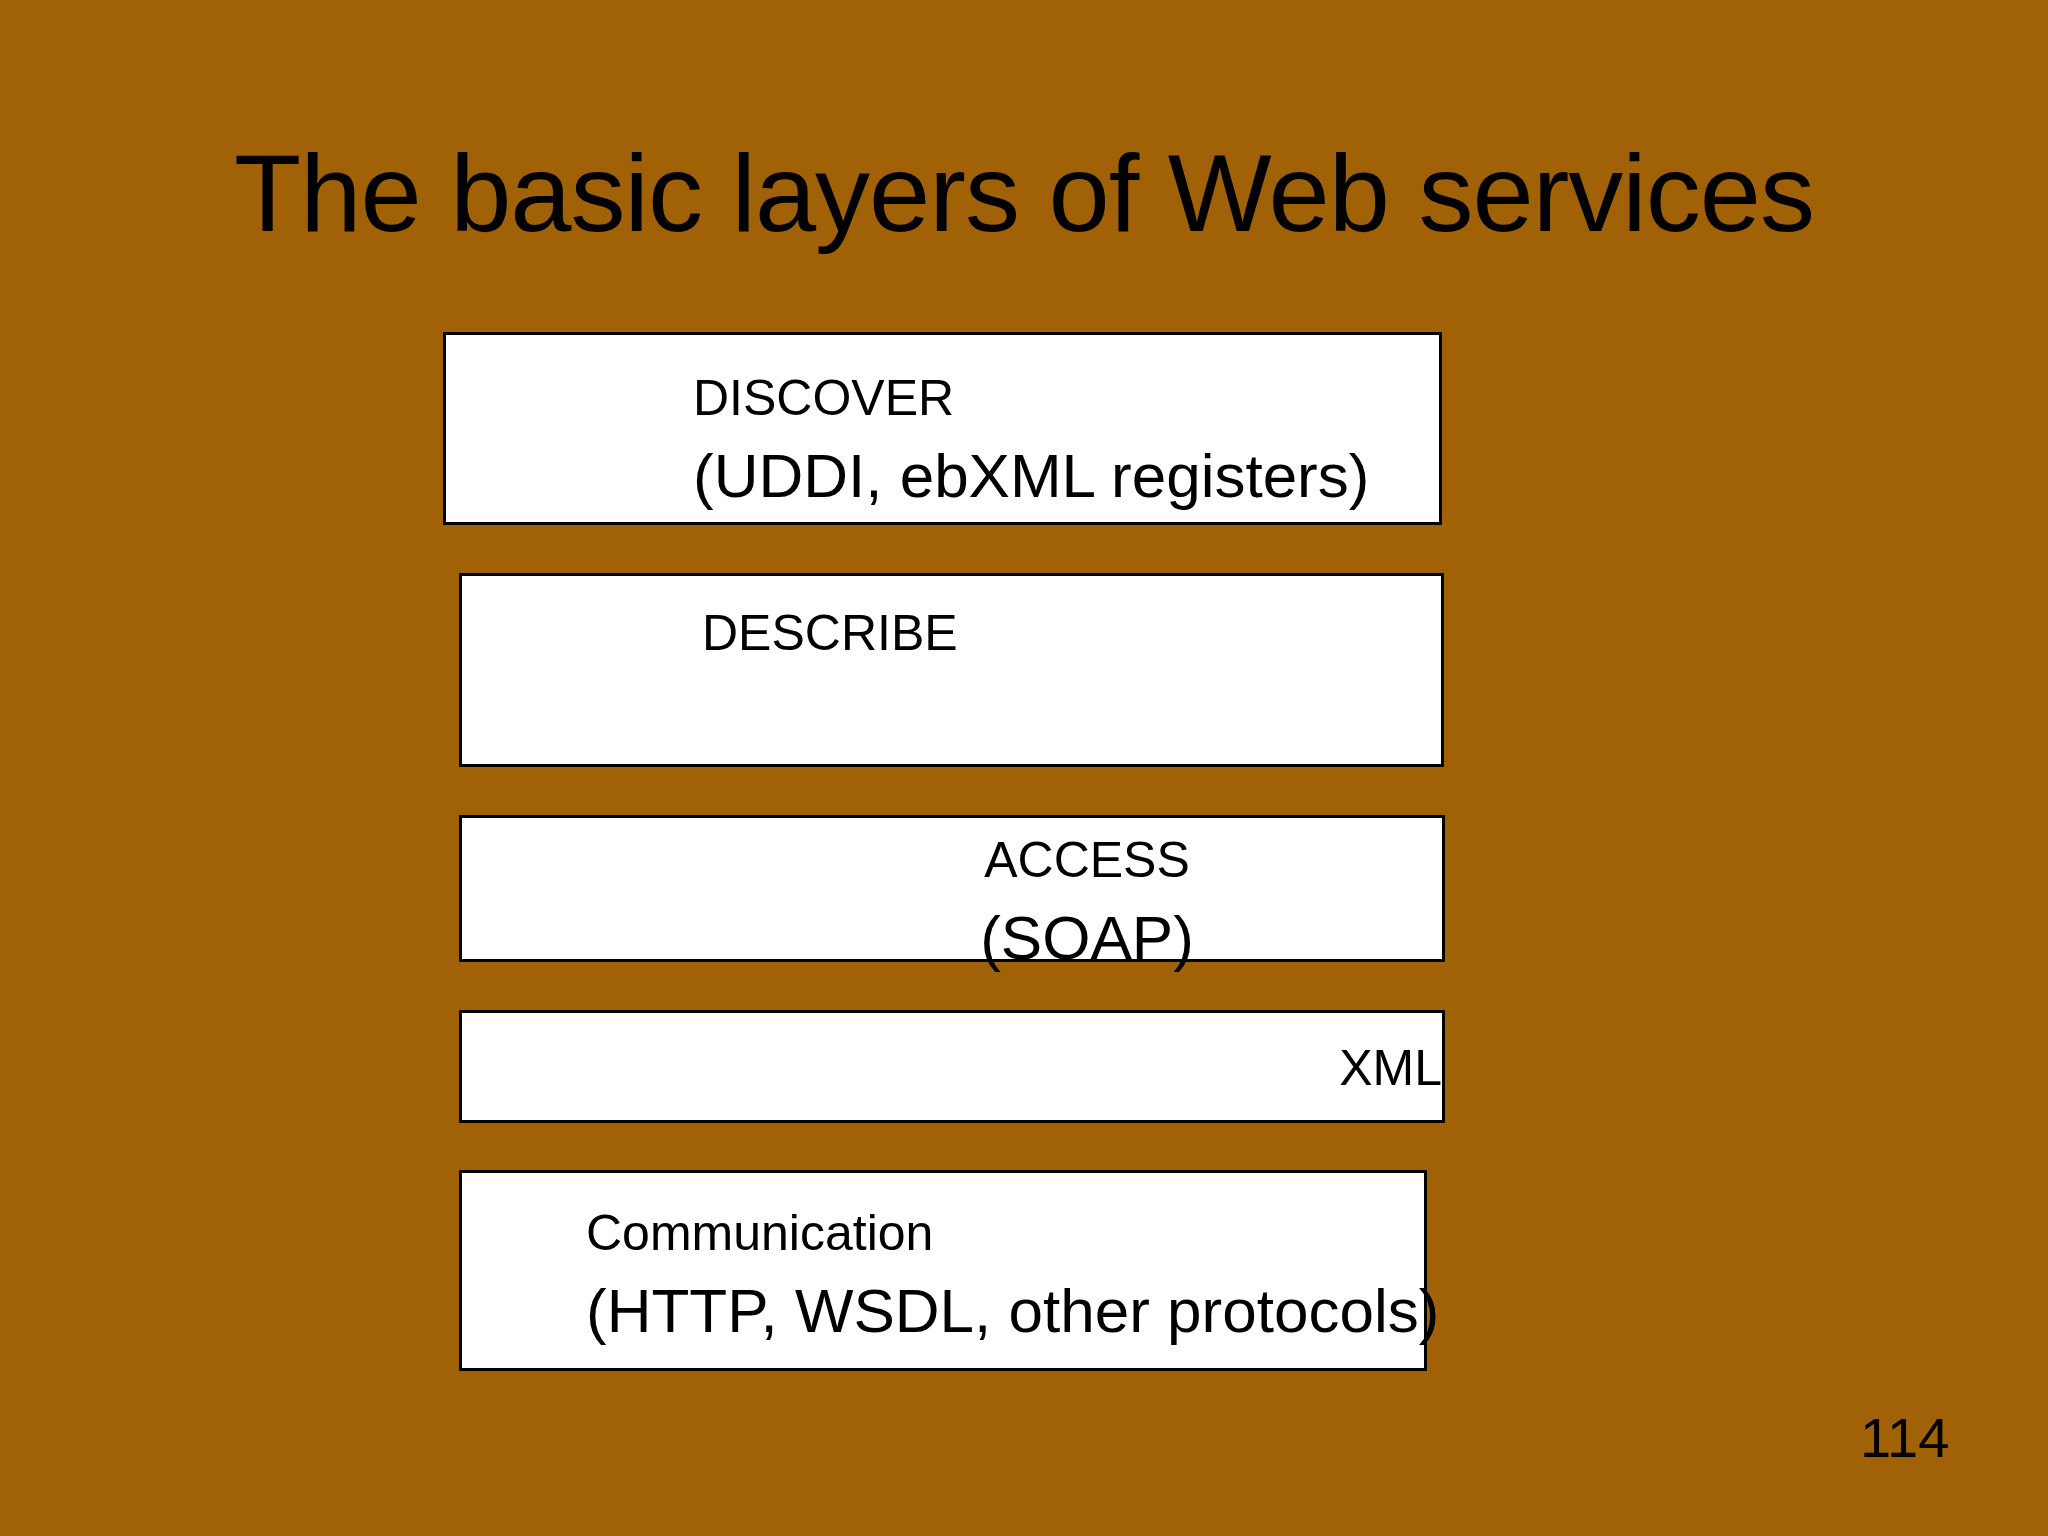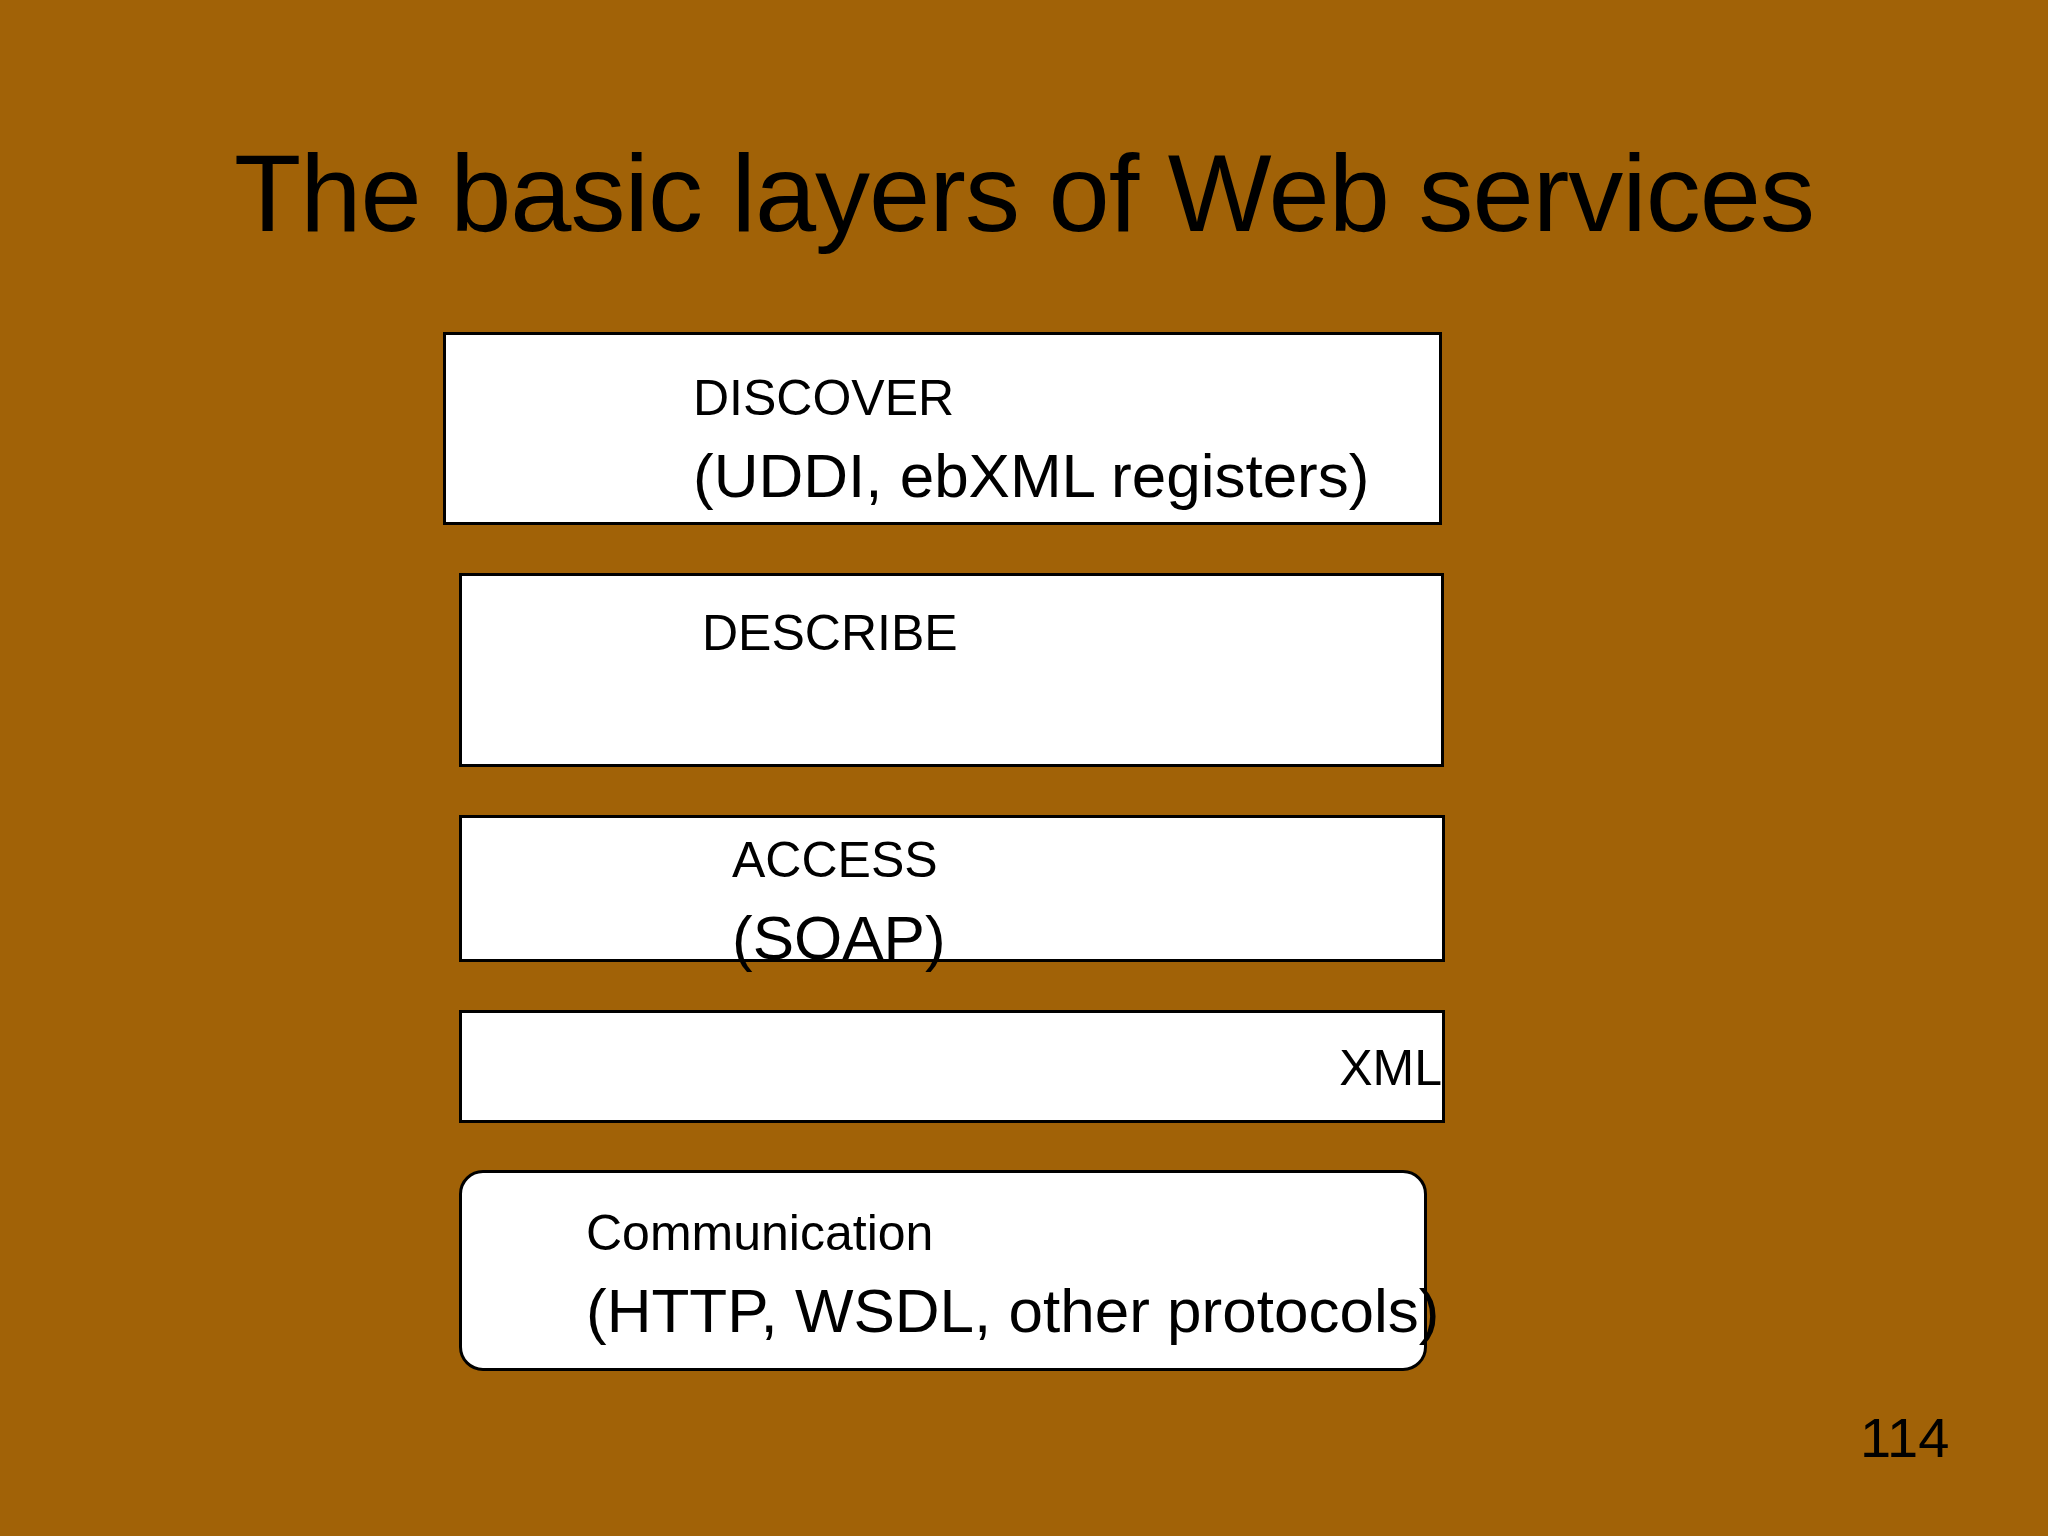--- a/index.html
+++ b/index.html
@@ -42,23 +42,23 @@
     white-space: nowrap;
   }
   .layer-detail {
     font-size: 62px;
     line-height: 78px;
     white-space: nowrap;
   }
   
   .box-discover      { left: 443px; top:  332px; width:  999px; height: 193px; padding: 24px 0 0 247px; }
   .box-describe      { left: 459px; top:  573px; width:  985px; height: 194px; padding: 18px 0 0 240px; }
-  .box-access        { left: 459px; top:  815px; width:  986px; height: 147px; padding:  3px 0 0 270px; }
+  .box-access        { left: 459px; top:  815px; width:  986px; height: 147px; padding:  3px 0 0 270px; text-align: center; }
   .box-xml           { left: 459px; top: 1010px; width:  986px; height: 113px; padding: 16px 0 0 282px; text-align: right; }
-  .box-communication { left: 459px; top: 1170px; width:  968px; height: 201px; padding: 21px 0 0 124px; border-radius: 24px; }
+  .box-communication { left: 459px; top: 1170px; width:  968px; height: 201px; padding: 21px 0 0 124px; }
   .page-number {
     position: absolute;
     left: 1860px;
     top: 1410px;
     font-size: 56px;
     line-height: 1.0;
   }
 </style>
 </head>
 <body>

